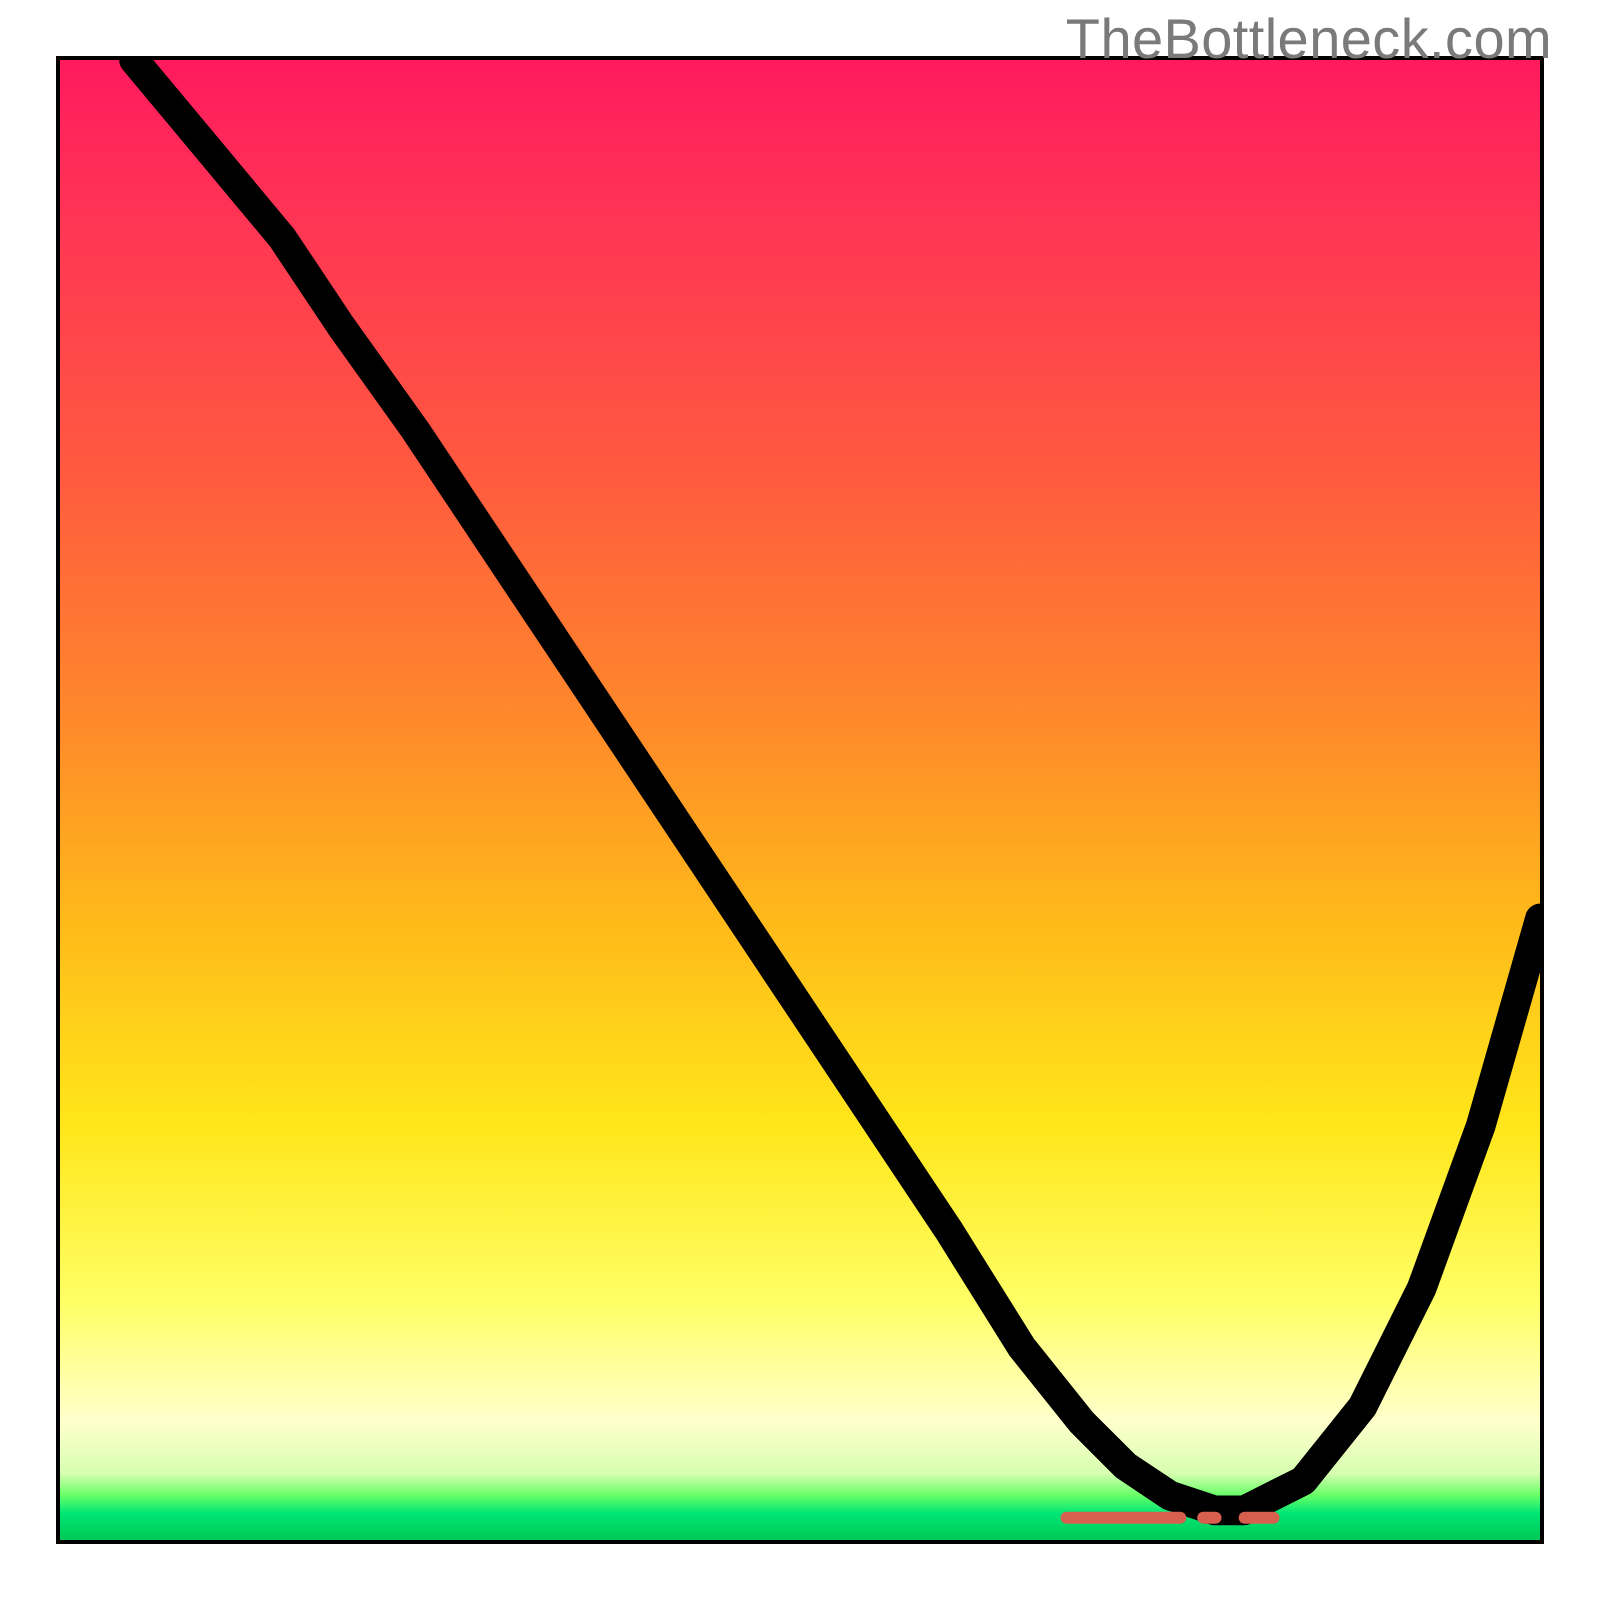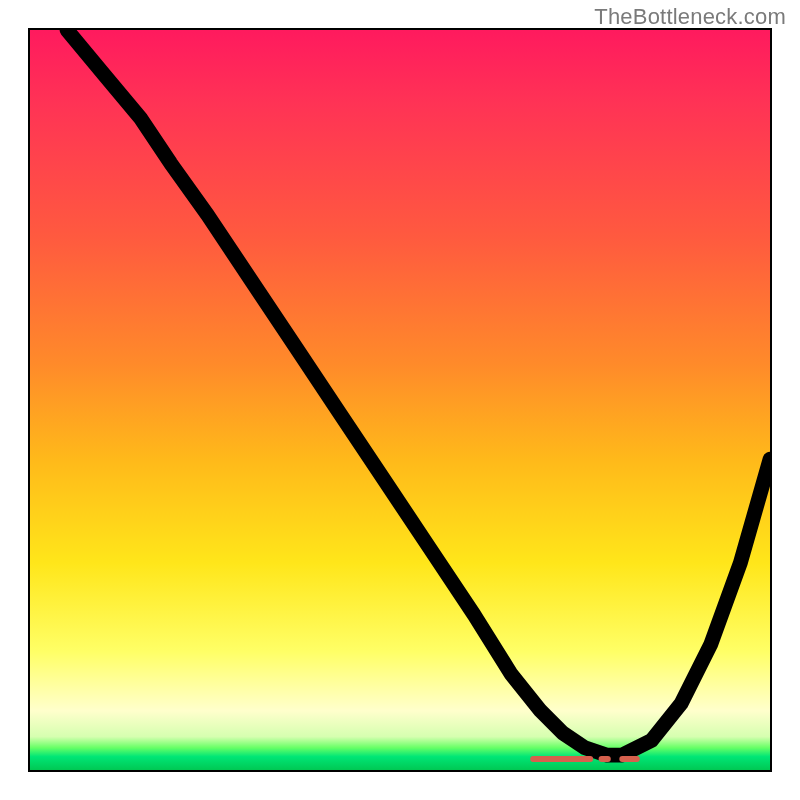--- a/index.html
+++ b/index.html
@@ -12,23 +12,23 @@
     overflow: hidden;
   }
   .container {
     position: relative;
     width: 800px;
     height: 800px;
   }
   .watermark {
     position: absolute;
     top: 4px;
-    right: 14px;
+    right: 24px;
     color: #7a7a7a;
-    font-size: 22px;
+    font-size: 28px;
     font-weight: 500;
     letter-spacing: 0.2px;
     z-index: 10;
   }
   .plot-frame {
     position: absolute;
     left: 28px;
     top: 28px;
     width: 744px;   
     height: 744px;  

